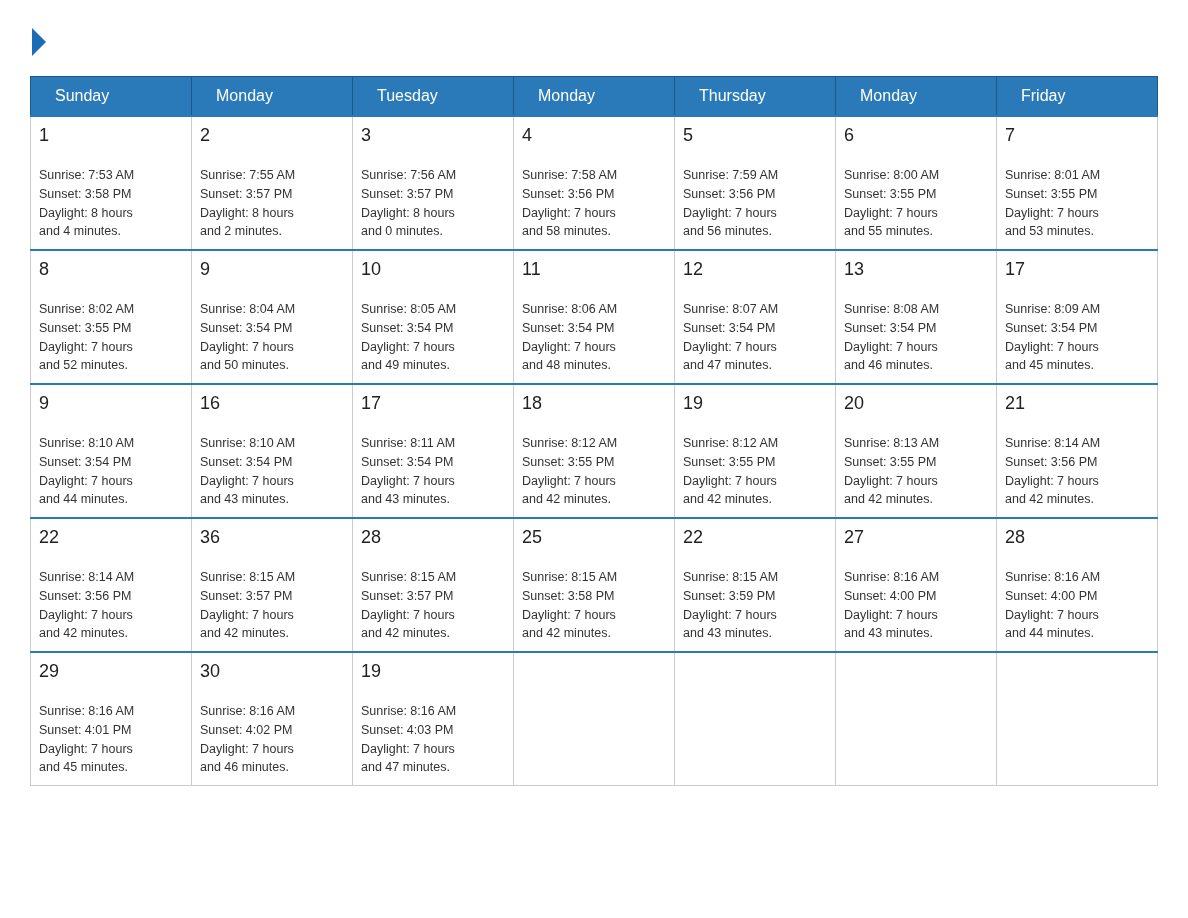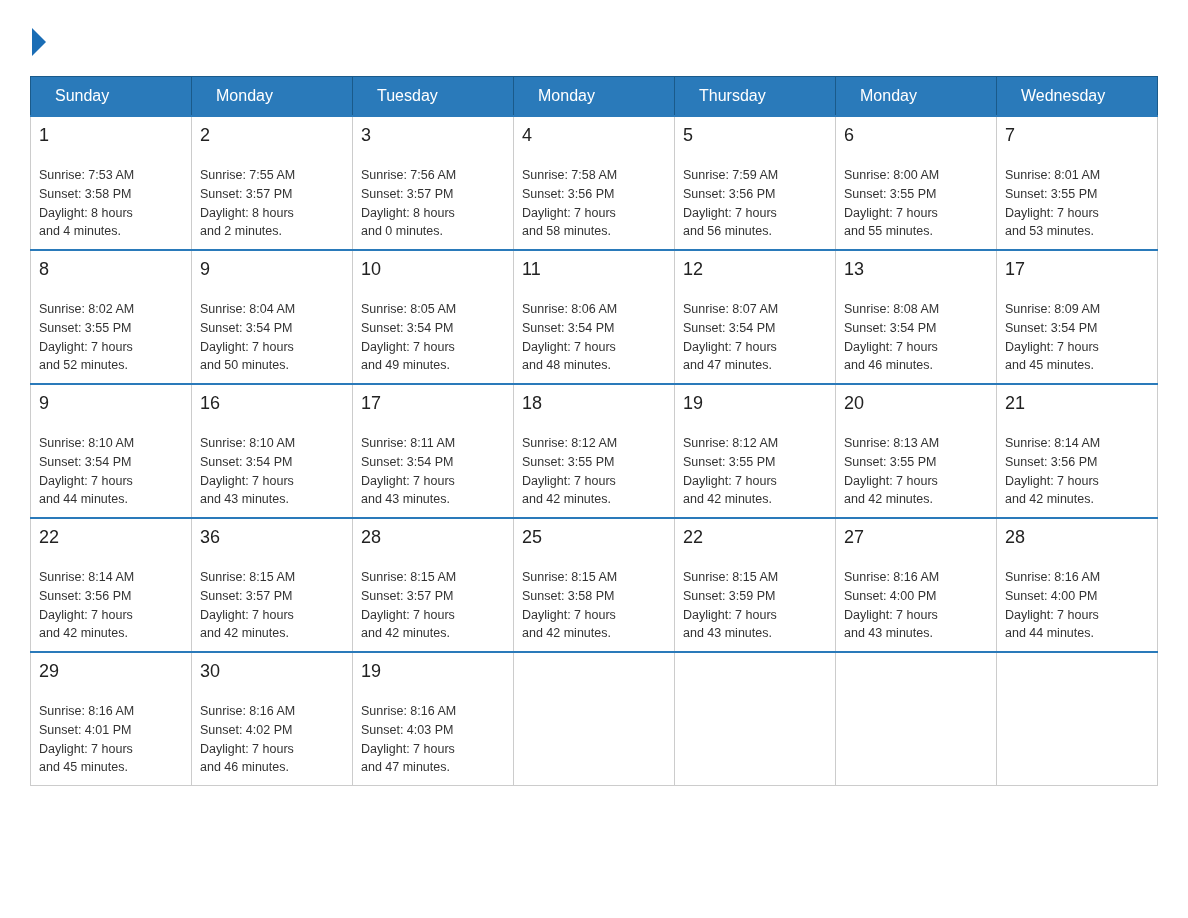--- a/index.html
+++ b/index.html
@@ -120,21 +120,21 @@
 
 <table class="calendar">
   <thead>
     <tr>
     <th>Sunday</th>
         <th>Monday</th>
         <th>Tuesday</th>
         <th>Monday</th>
         <th>Thursday</th>
         <th>Monday</th>
-        <th>Wednesday</th>
+        <th>Friday</th>
       </tr>
   </thead>
   <tbody id="calendar-body">
   <tr class="week-row">
         <td>
           <span class="day-number">1</span>
           <div class="day-info">Sunrise: 7:53 AM<br>Sunset: 3:58 PM<br>Daylight: 8 hours<br>and 4 minutes.</div>
         </td>
         <td>
           <span class="day-number">2</span>

